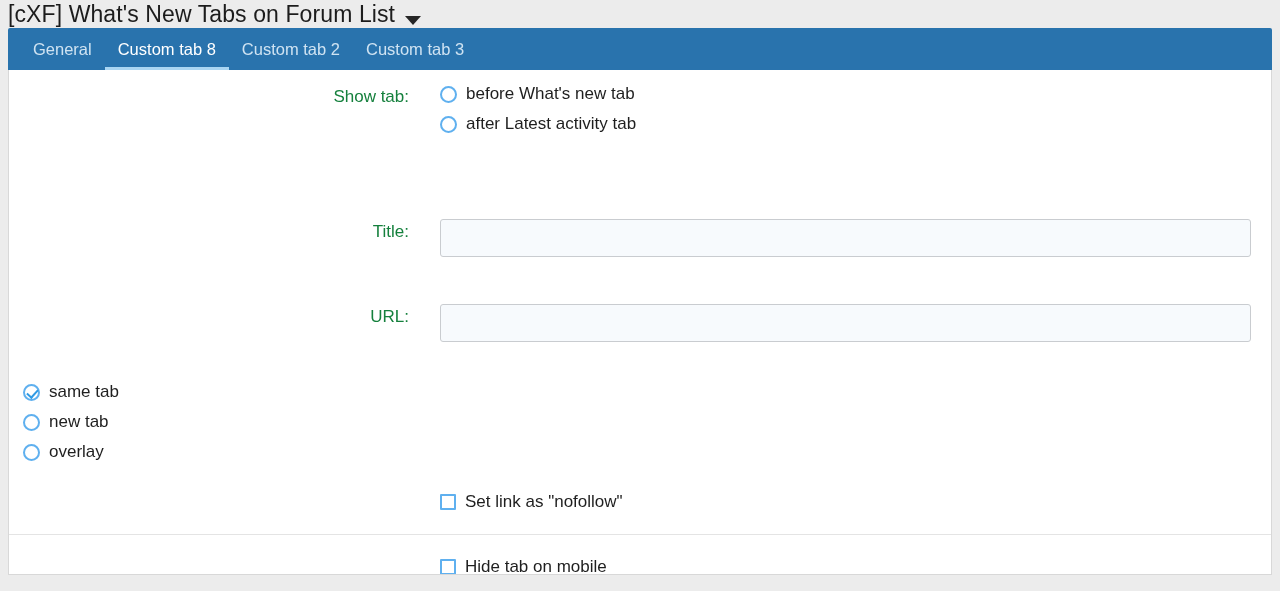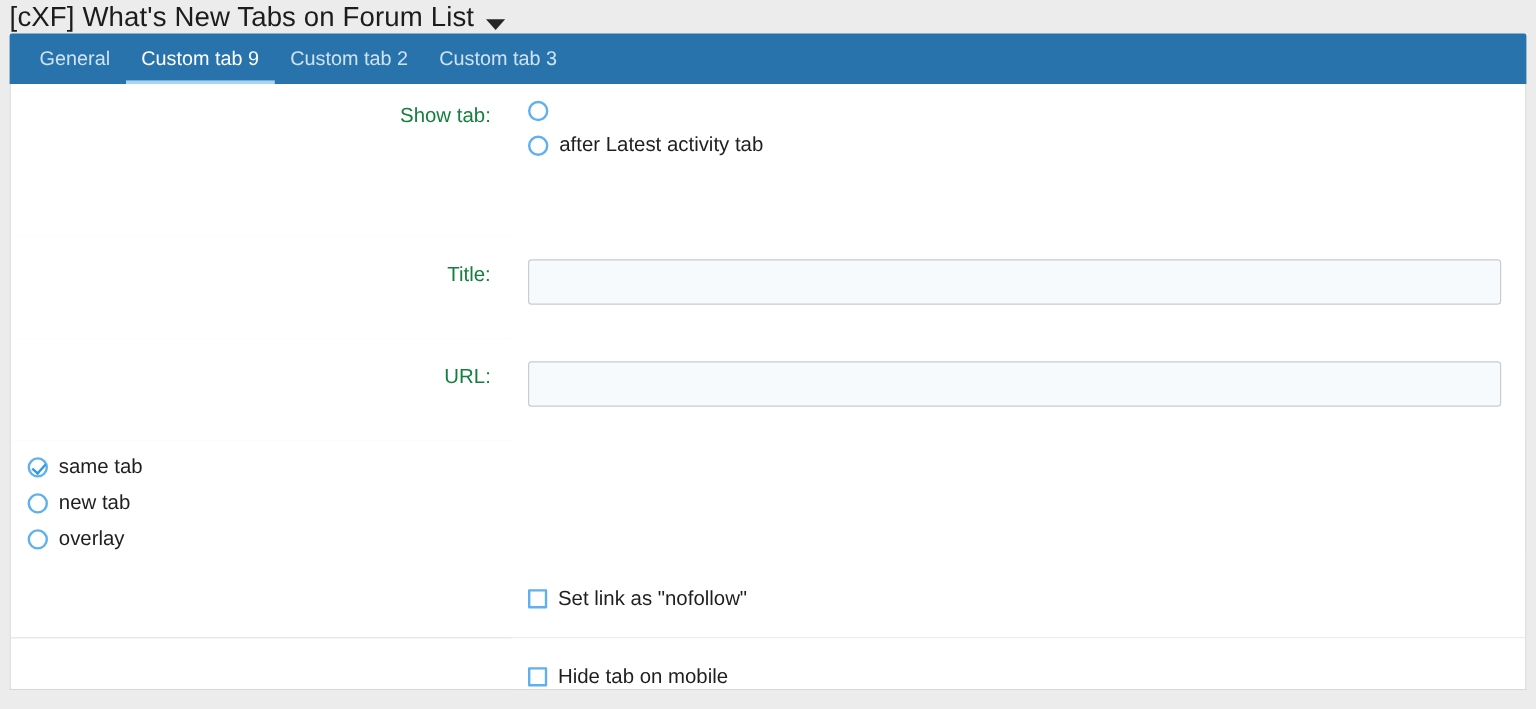--- a/index.html
+++ b/index.html
@@ -188,38 +188,39 @@
 
 <div class="header">
   <div class="header-title">
     <span>[cXF] What's New Tabs on Forum List</span><span class="caret-icon"></span>
   </div>
 </div>
 
 <div class="tabbar-wrap">
   <div class="tabbar">
     <div class="tab">General</div>
-    <div class="tab active">Custom tab 9</div>
+    <div class="tab active">Custom tab 8</div>
     <div class="tab">Custom tab 2</div>
     <div class="tab">Custom tab 3</div>
   </div>
 </div>
 
 <div class="page-body">
   <div class="form-card">
 
     <div class="label-col-bg"></div>
 
     <div class="rows">
 
       <div class="form-row">
         <div class="row-label">Show tab:</div>
         <div class="row-field">
           <div class="choice">
             <span class="radio"></span>
+            <span class="choice-label">before What's new tab</span>
           </div>
           <div class="choice">
             <span class="radio"></span>
             <span class="choice-label">after Latest activity tab</span>
           </div>
           <div style="height:42px"></div>
         </div>
       </div>
 
       <div class="form-row">

